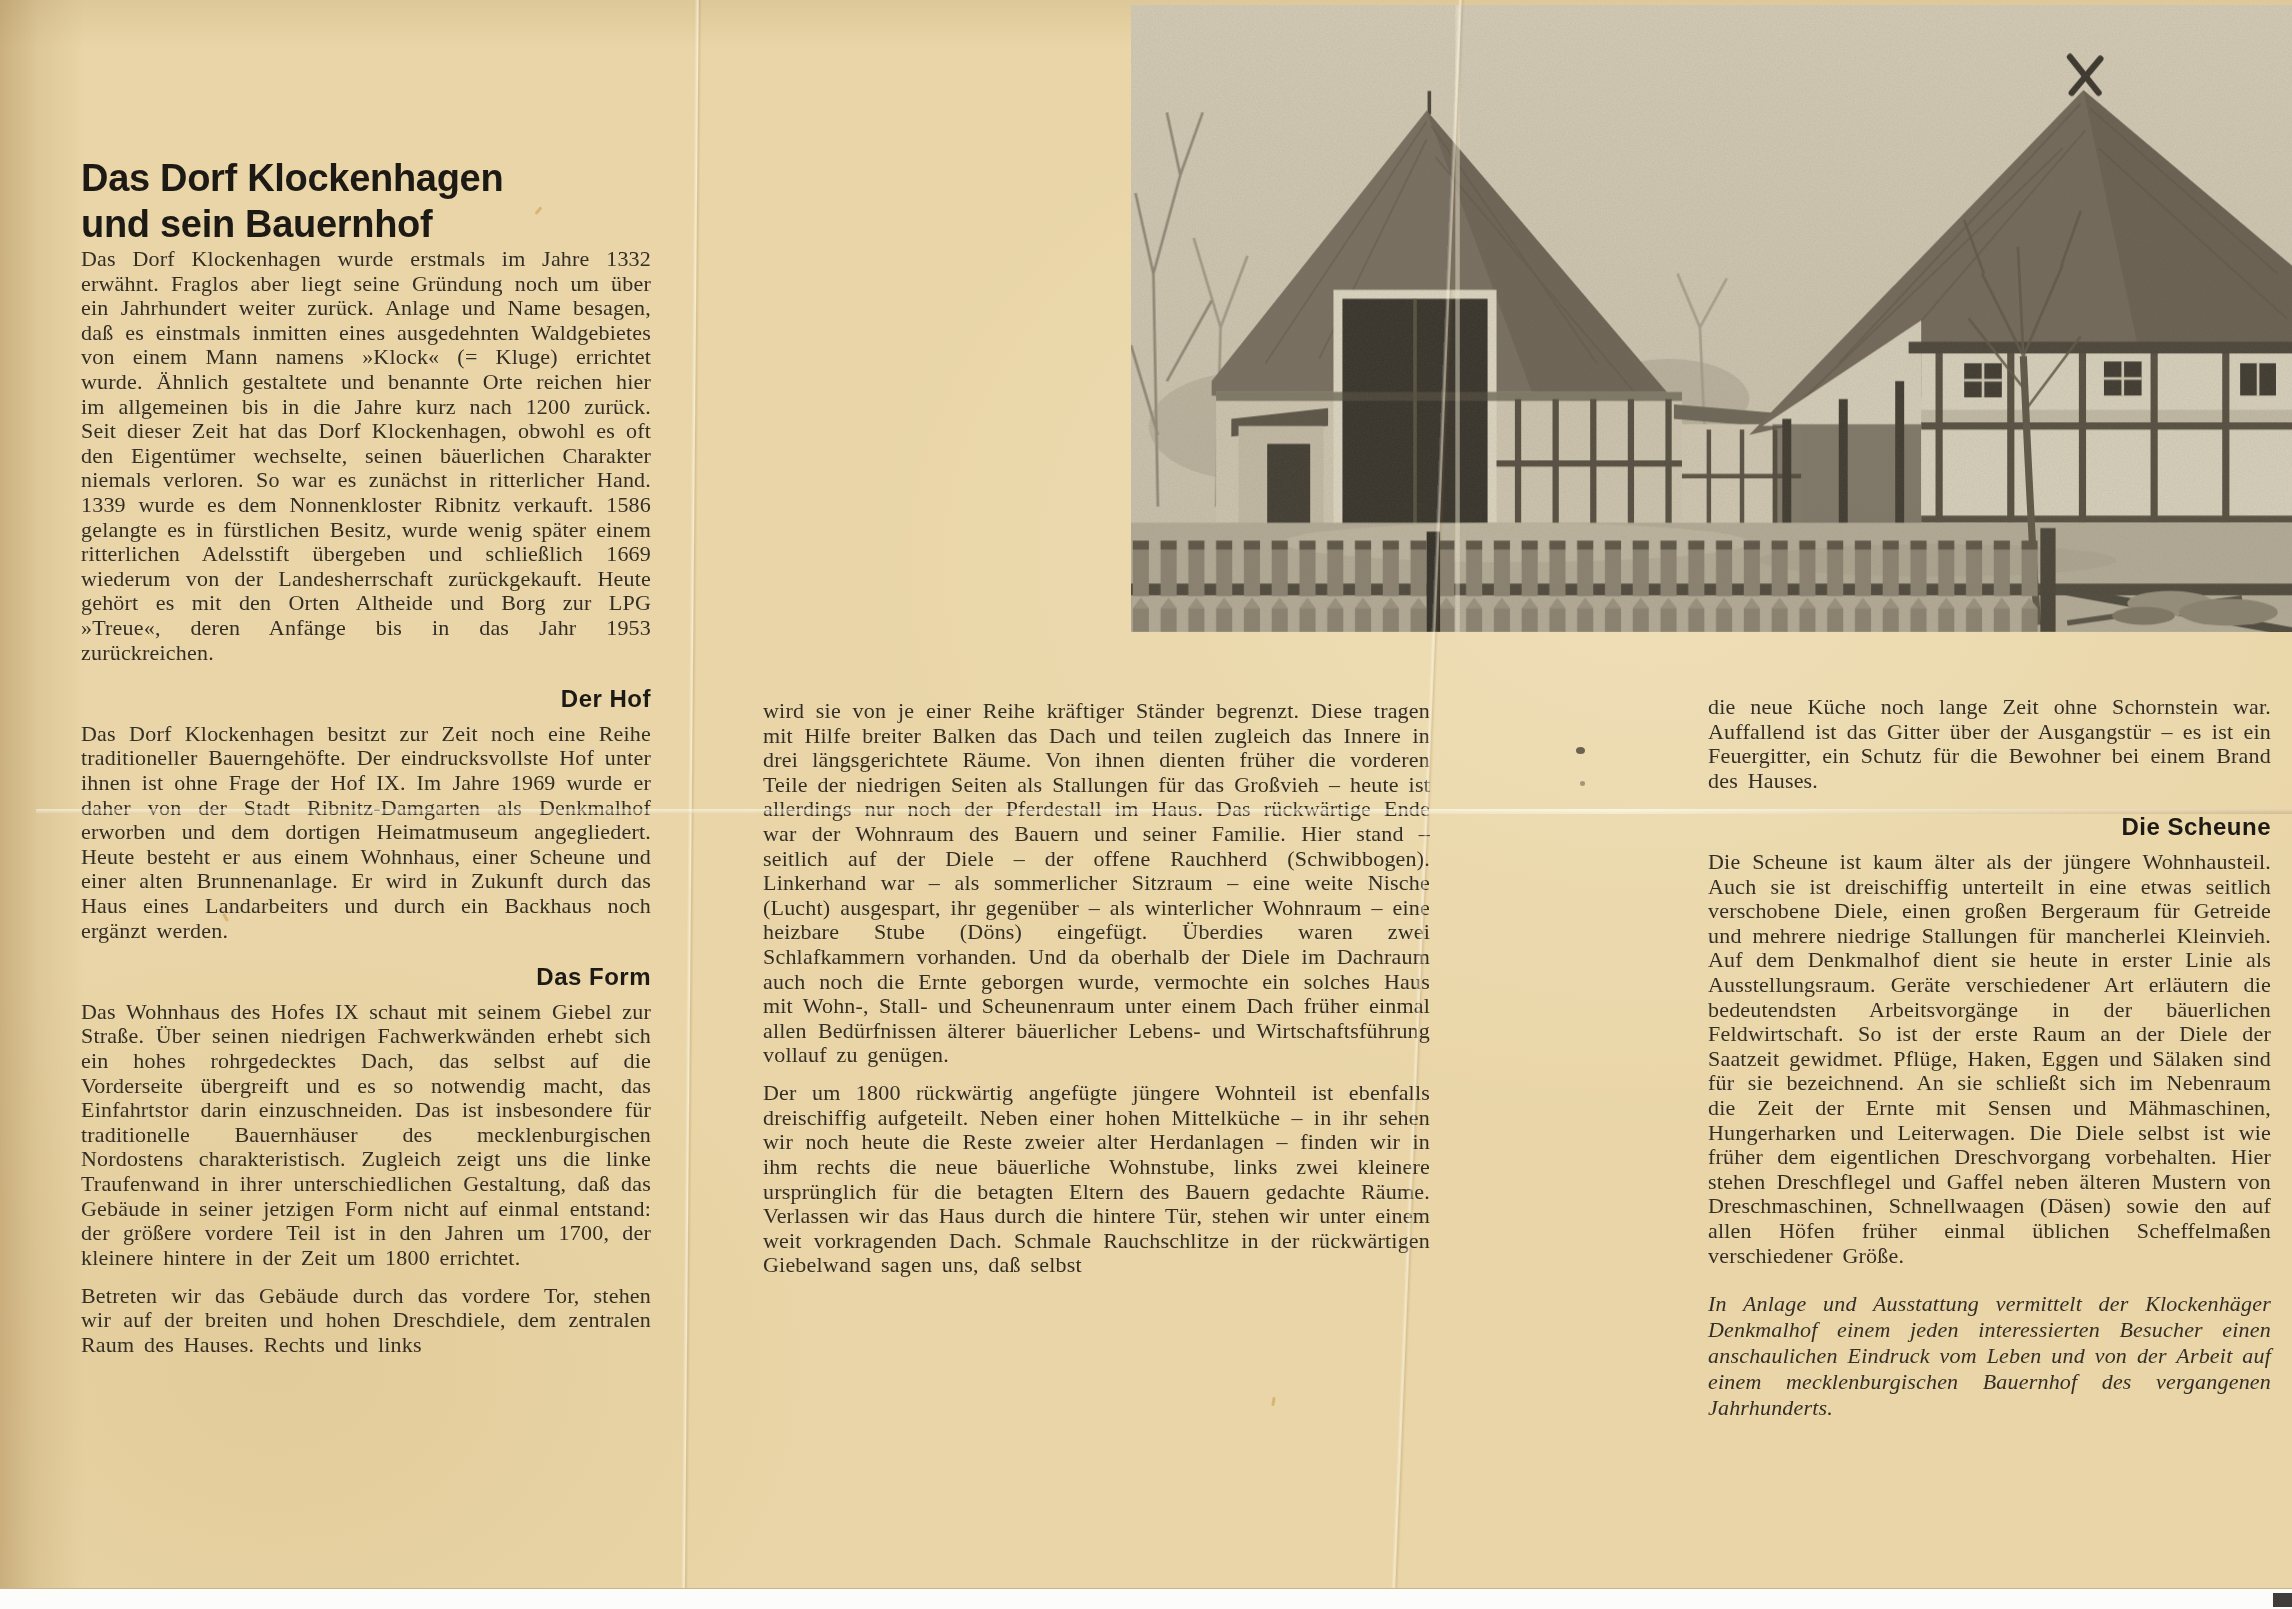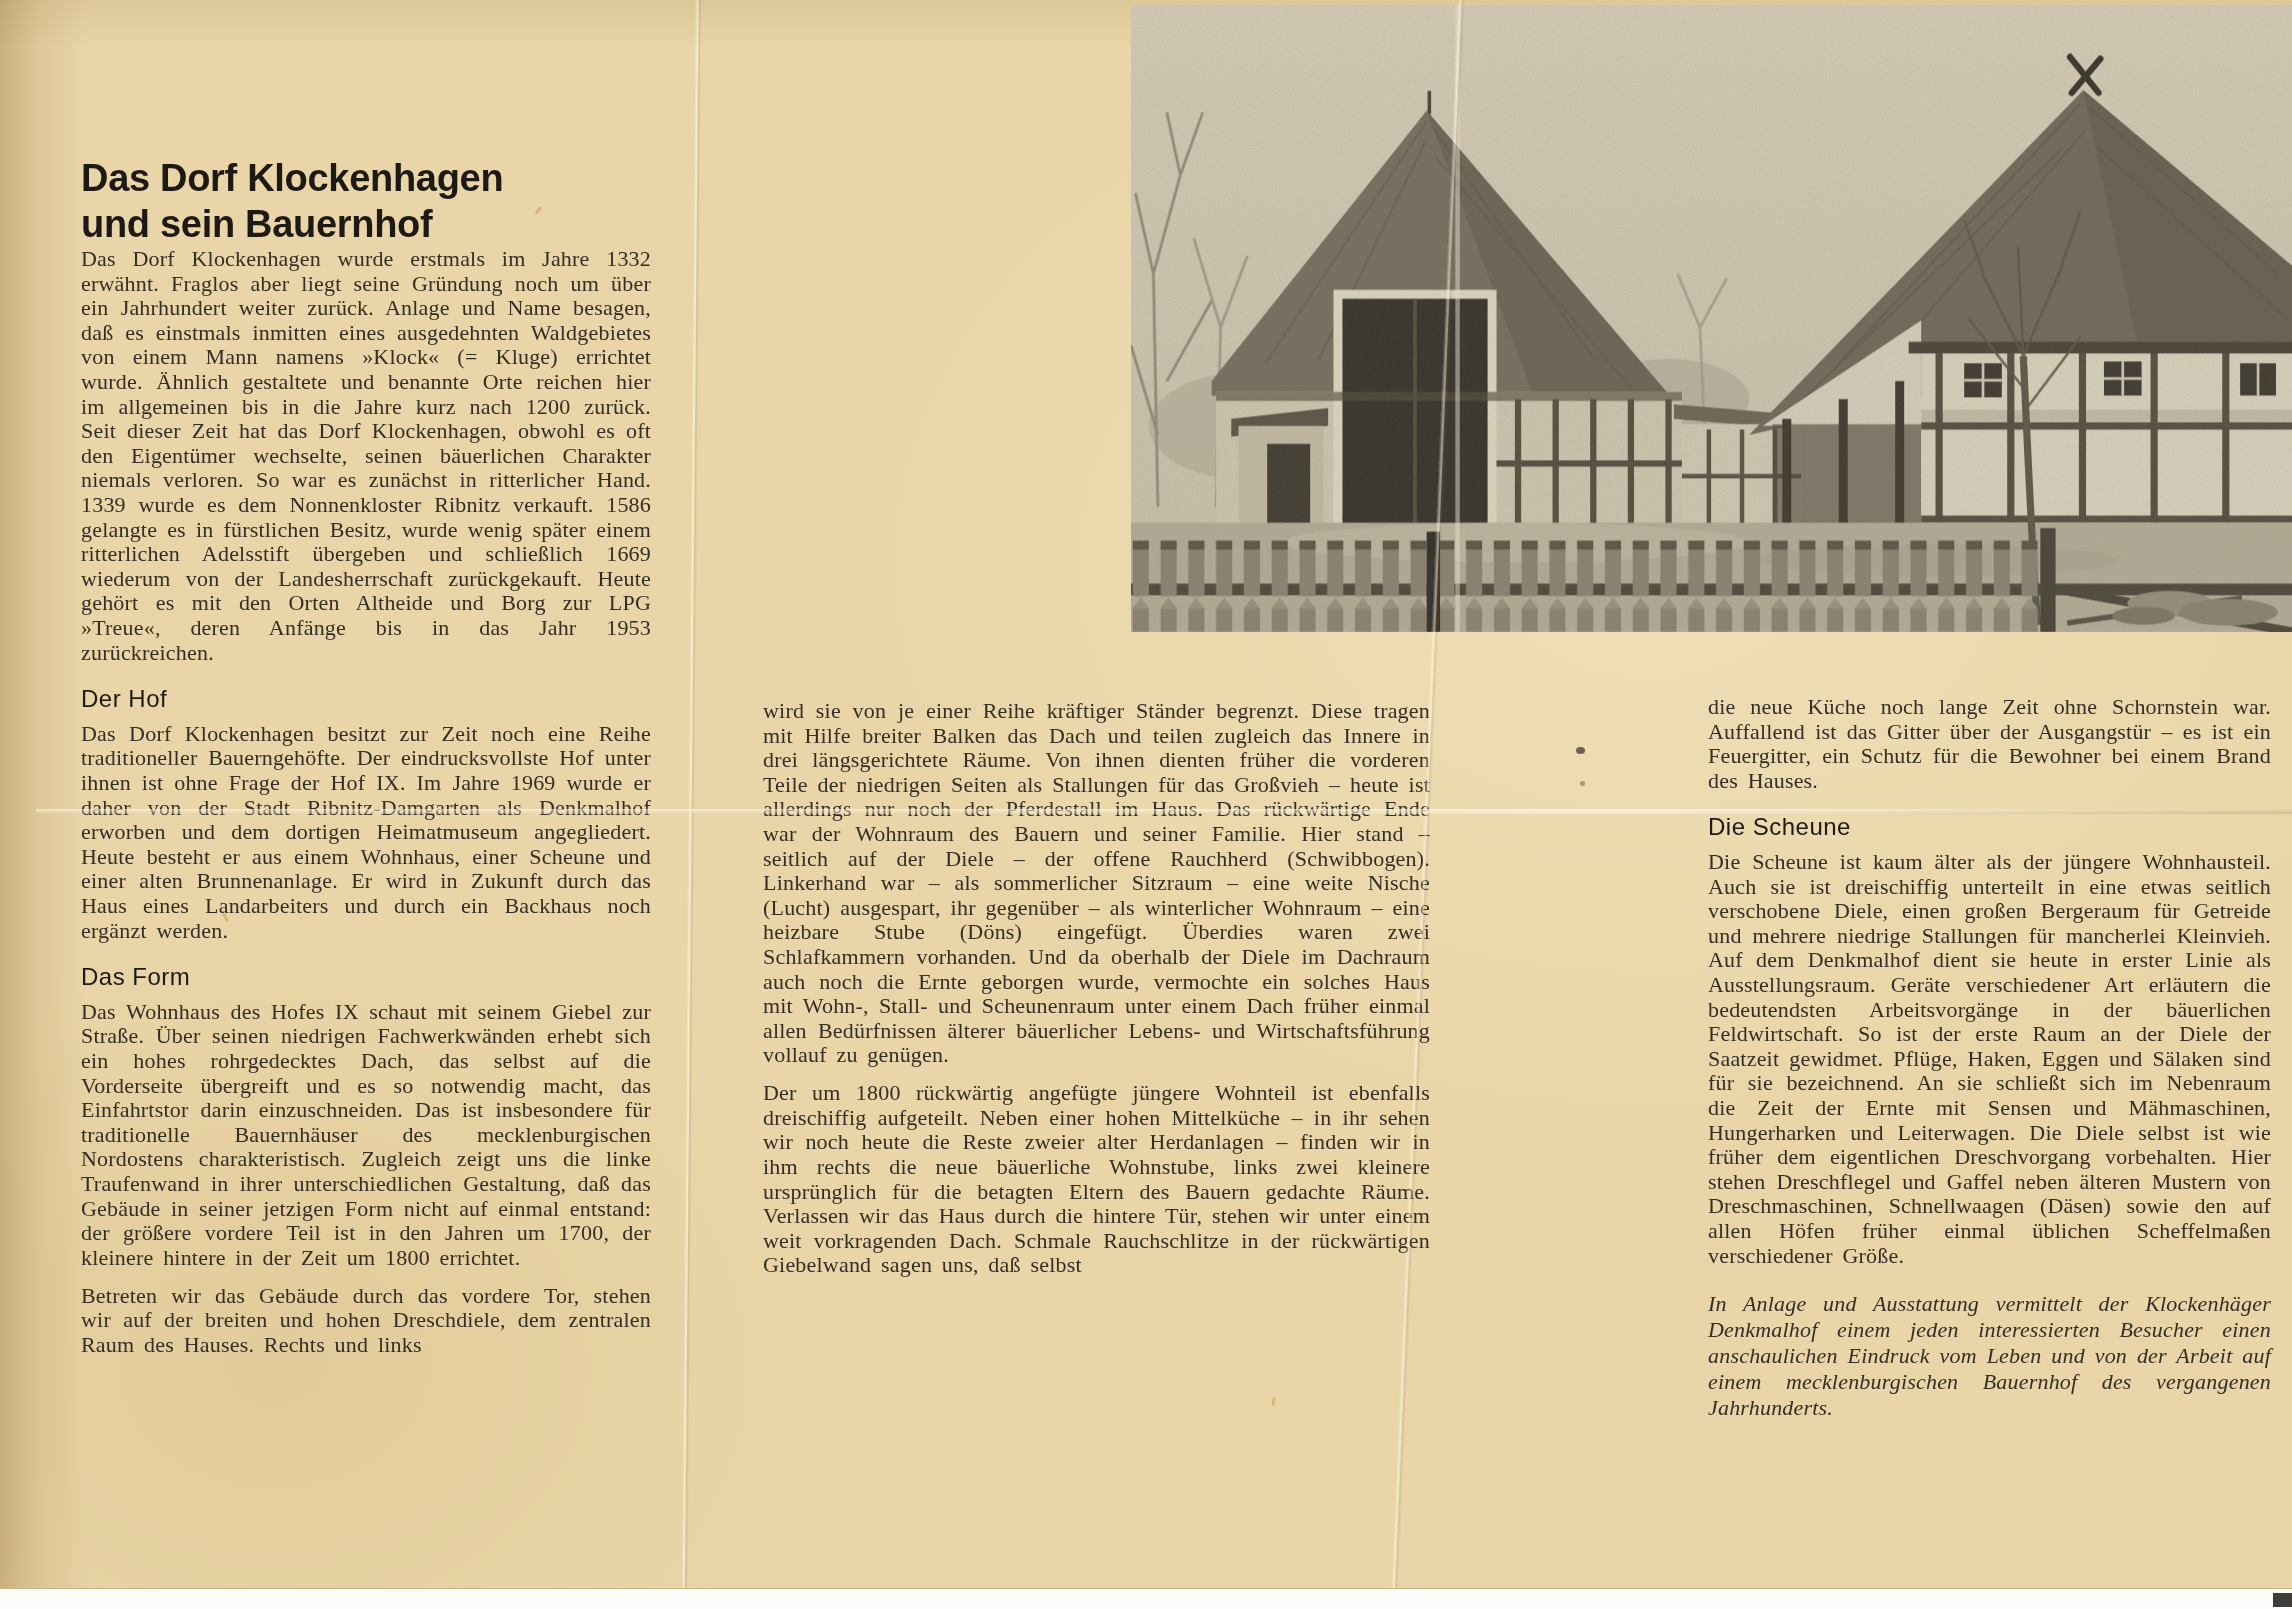--- a/index.html
+++ b/index.html
@@ -10,21 +10,21 @@
     background:
       radial-gradient(1254px 896px at 72% 35%, rgba(255,248,226,.28), rgba(255,248,226,0) 65%),
       radial-gradient(806px 627px at 12% 85%, rgba(190,150,85,.15), rgba(190,150,85,0) 70%),
       linear-gradient(90deg, rgba(138,98,42,.32) 0px, rgba(138,98,42,.12) 38px, rgba(138,98,42,0) 85px),
       linear-gradient(180deg, rgba(120,85,35,.10) 0px, rgba(120,85,35,0) 49px),
       #e9d5a7;
     font-family:"Liberation Sans", sans-serif;
   }
   .col{position:absolute;color:#332e26;text-align:justify;}
   .col p{margin:0 0 13.4px 0;font-size:22px;line-height:24.6px;word-spacing:4px;letter-spacing:0.2px;font-family:Liberation Serif, serif;}
-  .col h3{font-size:24px;font-weight:normal;color:#1d1a15;margin:19.7px 0 9px 0;letter-spacing:0.5px;text-align:left;}
+  .col h3{font-size:24px;font-weight:bold;color:#1d1a15;margin:19.7px 0 9px 0;letter-spacing:0.5px;text-align:right;}
   #col-left{left:81px;top:134px;width:570px;margin-top:21px;}
   #col-middle{left:763px;top:699px;width:667px;}
   #col-right{left:1708px;top:695px;width:563px;}
   .doc-title{font-size:38px;line-height:46px;font-weight:bold;color:#1d1a15;margin:0;text-align:left;letter-spacing:-0.3px;}
   .doc-subtitle{font-size:23px;margin-top:23px;color:#35312a;word-spacing:8px;letter-spacing:0.9px;text-align:left;}
   .intro{margin-top:27px;}
   .closing{font-style:italic;line-height:26px !important;margin-top:23px !important;}
   
   #photo{position:absolute;left:1131px;top:4.5px;width:1162px;height:627px;display:block;}
   

